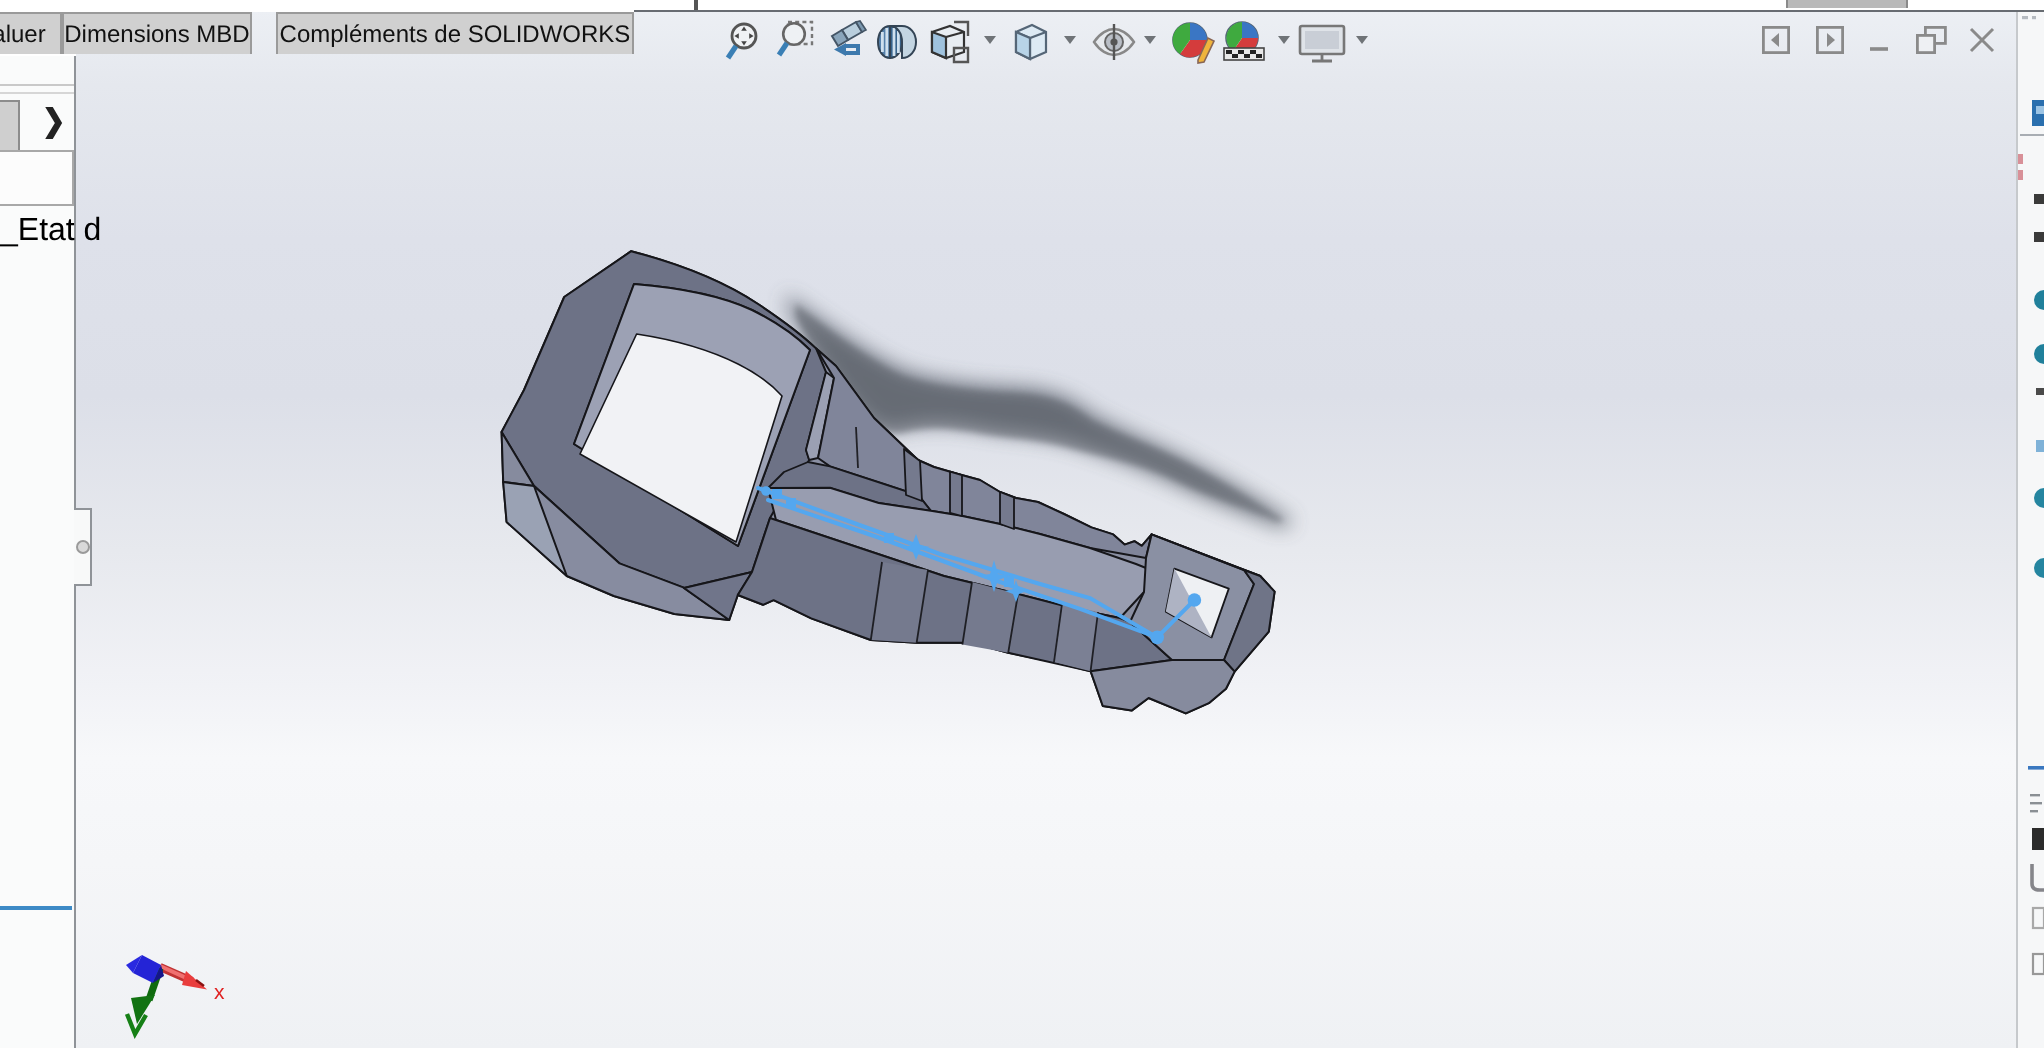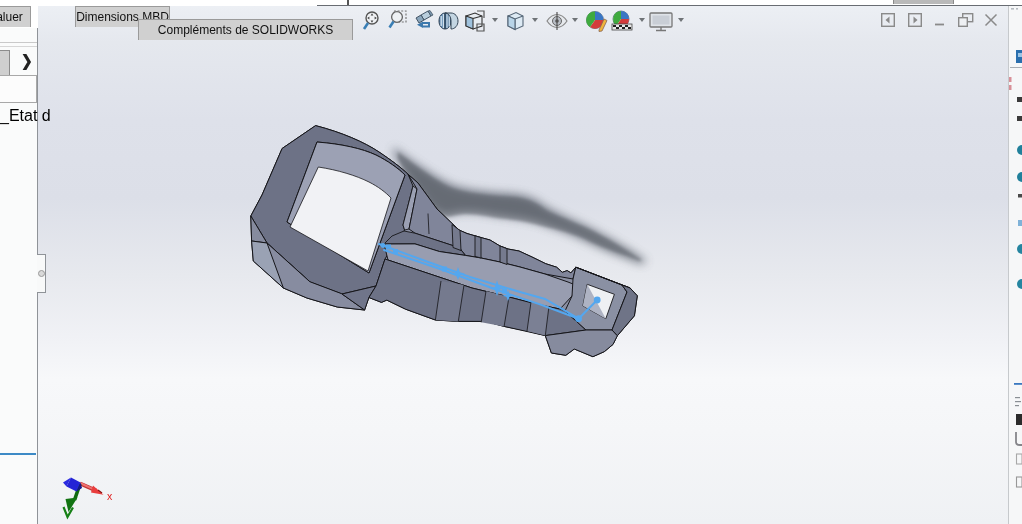--- a/index.html
+++ b/index.html
@@ -2,22 +2,22 @@
 <html><head><meta charset="utf-8"><style>
 html,body{margin:0;padding:0;}
 body{width:1022px;height:524px;overflow:hidden;font-family:"Liberation Sans",sans-serif;background:#fff;position:relative;}
 #viewport{position:absolute;left:38px;top:6px;width:971px;height:518px;
 background:linear-gradient(180deg,#eceff4 0%,#e5e8ee 7%,#dee1ea 22%,#dcdfe8 37%,#e7e9ee 52%,#f1f2f6 65%,#f7f8fa 72%,#f5f6f8 82%,#eff1f4 100%);}
 #topline{position:absolute;left:317px;top:5px;width:705px;height:1px;background:#686c72;}
 #graysliver{position:absolute;left:893px;top:0px;width:59px;height:4px;background:#b9b9b9;border-left:1px solid #8a8a8a;border-right:1px solid #8a8a8a;}
 .tabs{position:absolute;top:6px;left:0;height:22px;}
 .tab{position:absolute;top:0;height:21px;background:#d0d0d0;border:1px solid #9a9a9a;border-bottom:none;color:#111;font-size:12px;line-height:21px;text-align:center;white-space:nowrap;overflow:hidden;box-sizing:border-box;}
 #tab1{left:-26px;width:57px;}
-#tab2{left:31px;width:95px;margin-left:44px;}
-#tab3{left:138px;width:215px;margin-top:13px;}
+#tab2{left:31px;width:95px;}
+#tab3{left:138px;width:179px;}
 #leftpanel{position:absolute;left:0;top:28px;width:38px;height:496px;background:#fafbfb;}
 #lpborder{position:absolute;left:37px;top:28px;width:1px;height:496px;background:#8f9398;}
 #lphline1{position:absolute;left:0;top:42px;width:37px;height:1px;background:#c9c9c9;}
 #lphline2{position:absolute;left:0;top:46px;width:37px;height:1px;background:#d6d6d6;}
 #lpbtn{position:absolute;left:-3px;top:50px;width:11px;height:24px;background:#cfcfcf;border:1px solid #8c8c8c;}
 #lpchev{position:absolute;left:21px;top:52px;width:12px;height:16px;color:#222;font-size:14px;font-weight:bold;transform:scaleY(1.1);}
 #lpbox{position:absolute;left:-4px;top:75px;width:39px;height:26px;background:#fcfcfc;border:1px solid #a8a8a8;}
 #lptext{position:absolute;left:0px;top:107px;color:#000;font-size:16px;}
 #notch{position:absolute;left:37px;top:254px;width:8px;height:37px;background:#f8f9f9;border:1px solid #8f9398;border-left:none;}
 #notchdot{position:absolute;left:38px;top:270px;width:5px;height:5px;border-radius:50%;background:#d9d9d9;border:1px solid #9a9a9a;}

